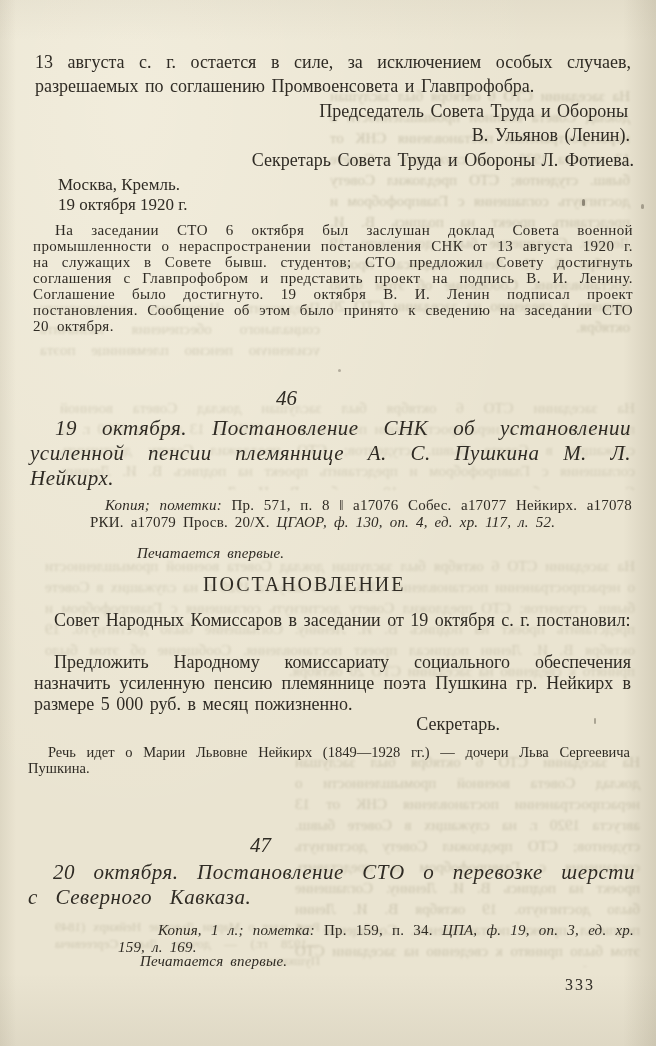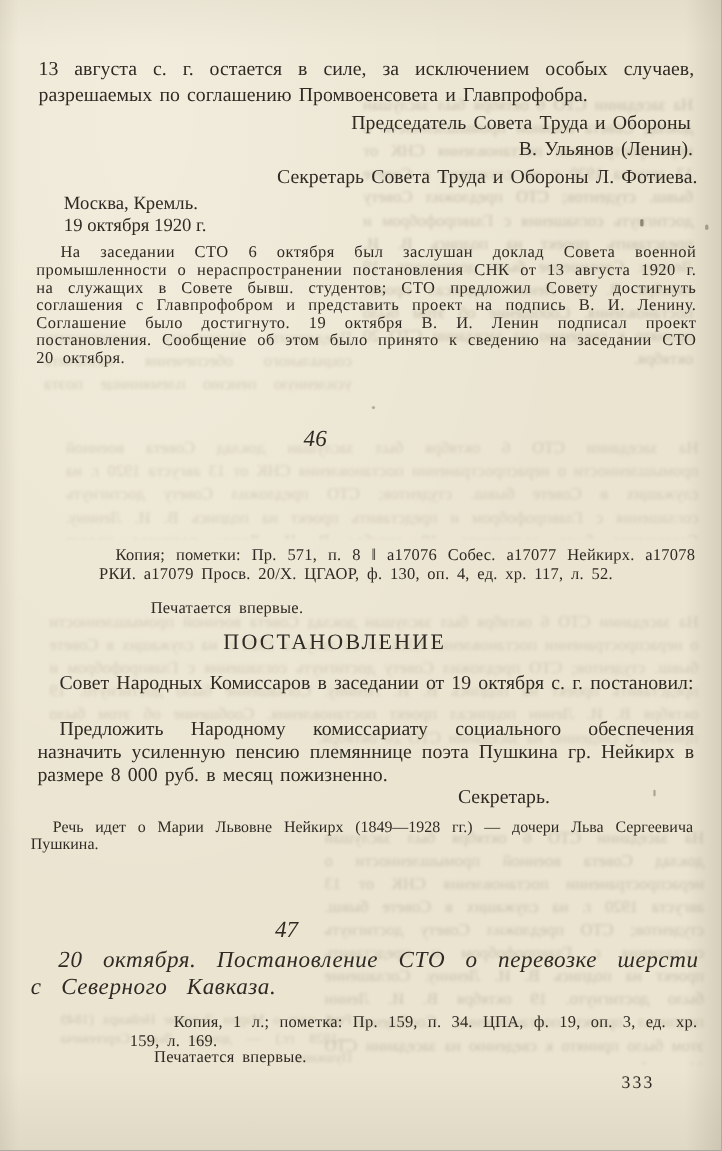--- a/index.html
+++ b/index.html
@@ -17,21 +17,21 @@
       #eae4d1;
   }
   .blk{position:absolute;}
   .j{text-align:justify;text-justify:inter-word;}
   .body{font-size:18px;line-height:24px;word-spacing:2px;}
   .body2{font-size:18px;line-height:21px;word-spacing:2px;}
   .ind{text-indent:20px;}
   .r{text-align:right;}
   .small{font-size:15px;line-height:16px;word-spacing:4px;letter-spacing:.4px;}
   .src{font-size:15px;line-height:16.5px;word-spacing:3px;letter-spacing:.2px;}
-  .it{}
+  .it{font-style:italic;}
   .rm{font-style:normal;}
   .docnum{font-size:21px;font-style:italic;line-height:22px;}
   .doctitle{font-size:21px;font-style:italic;line-height:25px;word-spacing:12px;letter-spacing:.5px;text-indent:25px;}
   .heading{font-size:20px;letter-spacing:2px;line-height:22px;}
   .pagenum{font-size:16px;letter-spacing:2px;}
   .ghost{
     position:absolute;overflow:hidden;pointer-events:none;
     transform:scaleX(-1);
     filter:blur(1.3px);
     color:#a49d82;opacity:.45;
@@ -62,32 +62,33 @@
   <p class="blk body r" style="top:123px;left:160px;right:26px;margin:0;">В. Ульянов (Ленин).</p>
   <p class="blk body r" style="top:148px;left:120px;right:22px;margin:0;">Секретарь Совета Труда и Обороны Л. Фотиева.</p>
 
   <p class="blk" style="top:175px;left:58px;margin:0;font-size:17px;line-height:20px;">Москва, Кремль.</p>
   <p class="blk" style="top:195px;left:58px;margin:0;font-size:17px;line-height:20px;">19 октября 1920 г.</p>
 
   <p class="blk small j" style="top:222px;left:33px;width:600px;margin:0;text-indent:22px;">На заседании СТО 6 октября был заслушан доклад Совета военной промышленности о нераспространении постановления СНК от 13 августа 1920 г. на служащих в Совете бывш. студентов; СТО предложил Совету достигнуть соглашения с Главпрофобром и представить проект на подпись В. И. Ленину. Соглашение было достигнуто. 19 октября В. И. Ленин подписал проект постановления. Сообщение об этом было принято к сведению на заседании СТО 20 октября.</p>
 
   <p class="blk docnum" style="top:387px;left:276px;margin:0;">46</p>
 
+  <p class="blk doctitle j" style="top:416px;left:30px;width:601px;margin:0;">19 октября. Постановление СНК об установлении усиленной пенсии племяннице А. С. Пушкина М. Л. Нейкирх.</p>
 
   <p class="blk src j" style="top:497px;left:90px;right:24px;margin:0;text-indent:15px;">
     <span class="it">Копия; пометки:</span>
     <span class="rm">Пр. 571, п. 8 ‖ а17076 Собес. а17077 Нейкирх. а17078 РКИ. а17079 Просв. 20/X.</span>
     <span class="it">ЦГАОР, ф. 130, оп. 4, ед. хр. 117, л. 52.</span>
   </p>
   <p class="blk src it" style="top:545px;left:137px;margin:0;">Печатается впервые.</p>
 
   <p class="blk heading" style="top:573px;left:203px;margin:0;">ПОСТАНОВЛЕНИЕ</p>
 
   <p class="blk body2 j ind" style="top:610px;left:34px;width:597px;margin:0;">Совет Народных Комиссаров в заседании от 19 октября с. г. постановил:</p>
-  <p class="blk body2 j ind" style="top:652px;left:34px;width:597px;margin:0;">Предложить Народному комиссариату социального обеспечения назначить усиленную пенсию племяннице поэта Пушкина гр. Нейкирх в размере 8 000 руб. в месяц пожизненно.</p>
+  <p class="blk body2 j ind" style="top:652px;left:34px;width:597px;margin:0;">Предложить Народному комиссариату социального обеспечения назначить усиленную пенсию племяннице поэта Пушкина гр. Нейкирх в размере 5 000 руб. в месяц пожизненно.</p>
 
   <p class="blk body2 r" style="top:714px;left:300px;right:156px;margin:0;">Секретарь.</p>
 
   <p class="blk j" style="top:744px;left:28px;width:602px;margin:0;font-size:14.5px;line-height:16px;word-spacing:2px;text-indent:20px;">Речь идет о Марии Львовне Нейкирх (1849—1928 гг.) — дочери Льва Сергеевича Пушкина.</p>
 
   <p class="blk docnum" style="top:834px;left:250px;margin:0;">47</p>
 
   <p class="blk doctitle j" style="top:860px;left:28px;width:607px;margin:0;">20 октября. Постановление СТО о перевозке шерсти с Северного Кавказа.</p>
 
   <p class="blk src j" style="top:922px;left:118px;right:22px;margin:0;text-indent:40px;">

